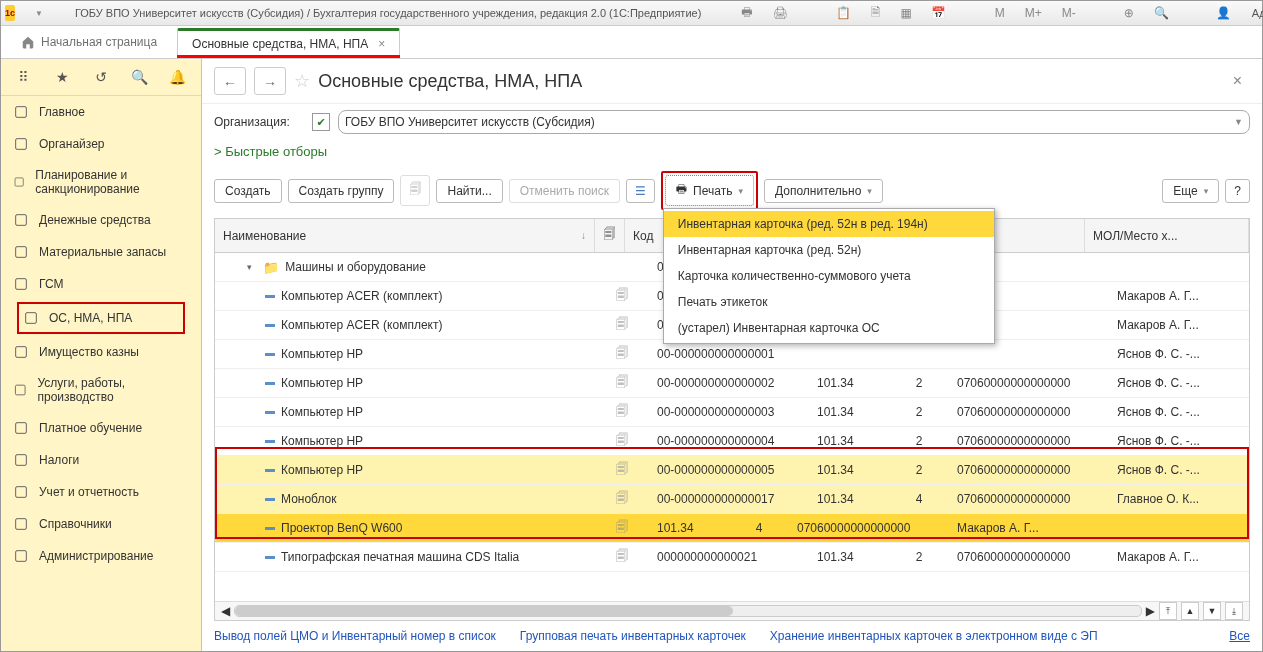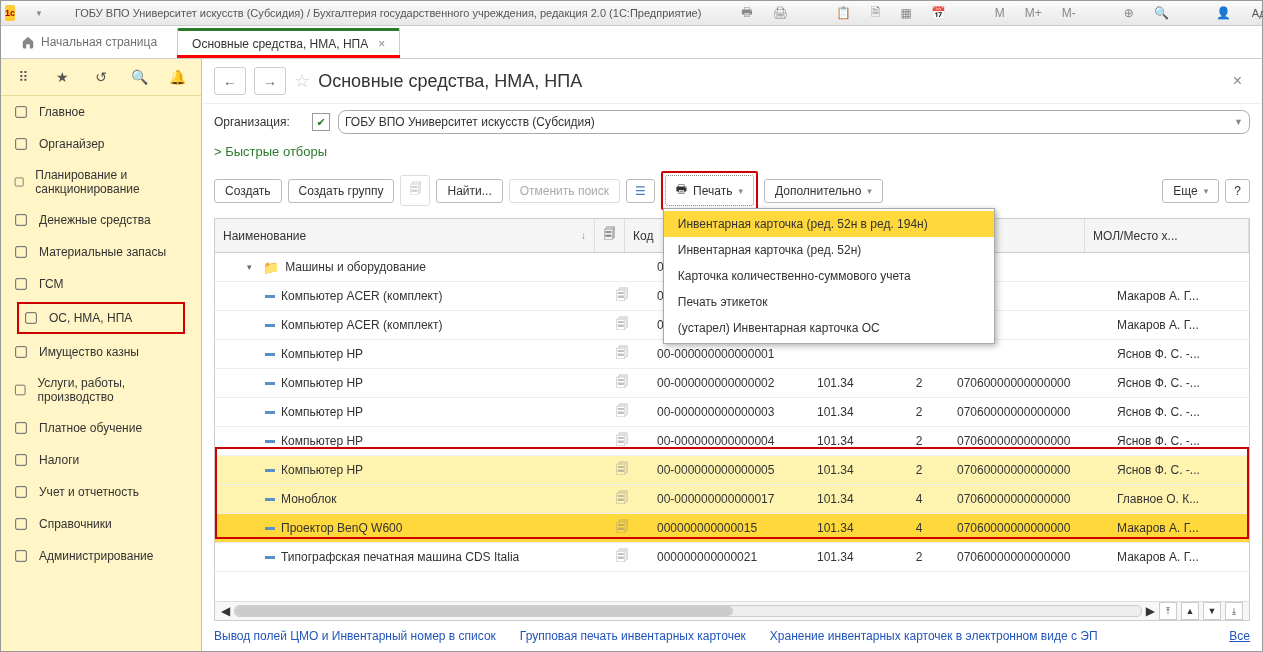--- a/index.html
+++ b/index.html
@@ -410,21 +410,20 @@
               <div class="td inv">07060000000000000</div>
               <div class="td mol">Главное О. К...</div>
             </div>
             <div class="tr sel hl">
               <div class="td name">
                 <span class="indent" style="width:36px"></span>
                 <span class="item-icon"></span>
                 <span>Проектор BenQ W600</span>
               </div>
               <div class="td copy">🗐</div>
-              <div class="td code">000000000000015</div>
               <div class="td cls">101.34</div>
               <div class="td qty">4</div>
               <div class="td inv">07060000000000000</div>
               <div class="td mol">Макаров А. Г...</div>
             </div>
             <div class="tr">
               <div class="td name">
                 <span class="indent" style="width:36px"></span>
                 <span class="item-icon"></span>
                 <span>Типографская печатная машина CDS Italia</span>

